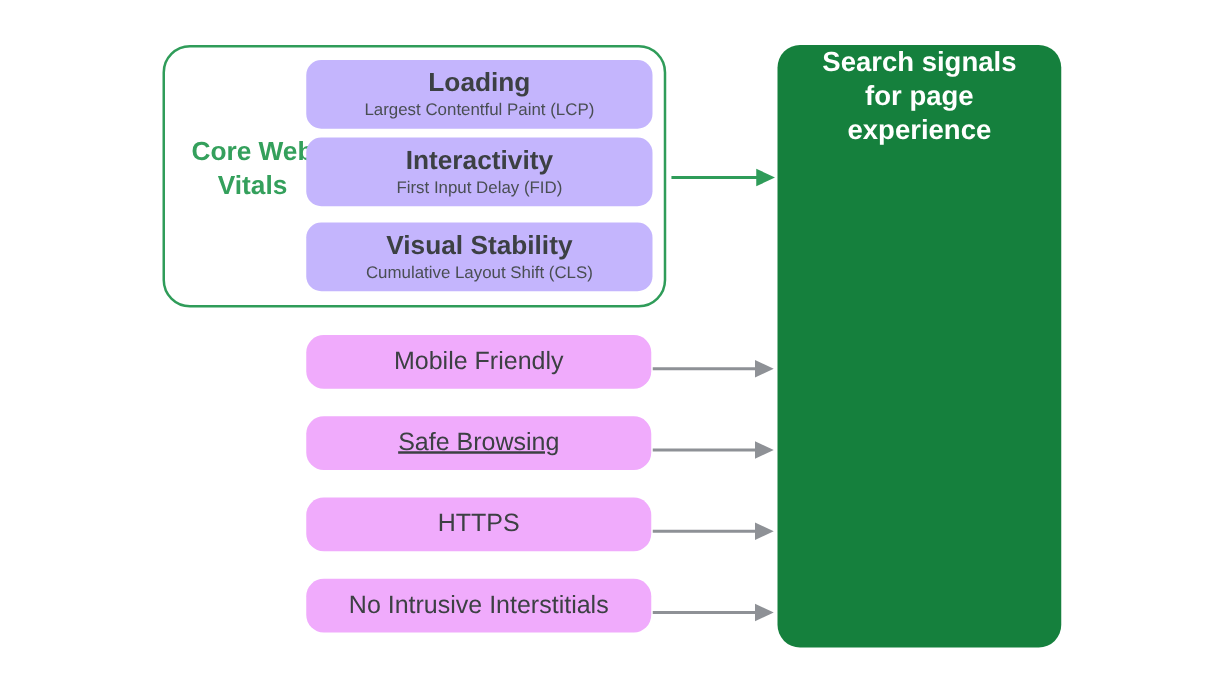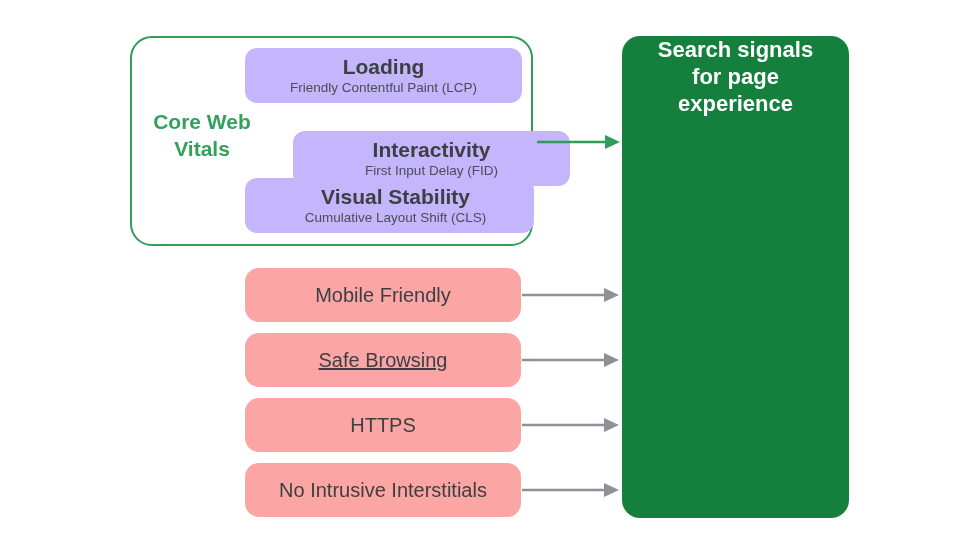--- a/index.html
+++ b/index.html
@@ -59,30 +59,30 @@
     line-height: 24px;
     font-weight: 600;
   }
   .vital-box .vital-subtitle {
     color: #494e53;
     font-size: 13.5px;
     line-height: 17px;
     font-weight: 400;
   }
   .vital-1 { top: 48px; }
-  .vital-2 { top: 131px; margin-left: 48px; }
-  .vital-3 { top: 178px; padding-left: 12px; }
+  .vital-2 { top: 110px; }
+  .vital-3 { top: 178px; }
 
   
   .signal-box {
     position: absolute;
     left: 245px;
     width: 276px;
-    height: 54px;
-    background: #fca5a5;
+    height: 43px;
+    background: #f0abfc;
     border-radius: 14px;
     display: flex;
     align-items: center;
     justify-content: center;
     color: #3c4043;
     font-size: 20px;
     font-weight: 500;
   }
   .signal-1 { top: 268px; }
   .signal-2 { top: 333px; text-decoration: underline; }
@@ -121,21 +121,21 @@
 <body>
 
 <div class="canvas">
 
   <div class="cwv-container"></div>
 
   <div class="cwv-label">Core Web Vitals</div>
 
   <div class="vital-box vital-1">
     <div class="vital-title">Loading</div>
-    <div class="vital-subtitle">Friendly Contentful Paint (LCP)</div>
+    <div class="vital-subtitle">Largest Contentful Paint (LCP)</div>
   </div>
 
   <div class="vital-box vital-2">
     <div class="vital-title">Interactivity</div>
     <div class="vital-subtitle">First Input Delay (FID)</div>
   </div>
 
   <div class="vital-box vital-3">
     <div class="vital-title">Visual Stability</div>
     <div class="vital-subtitle">Cumulative Layout Shift (CLS)</div>

